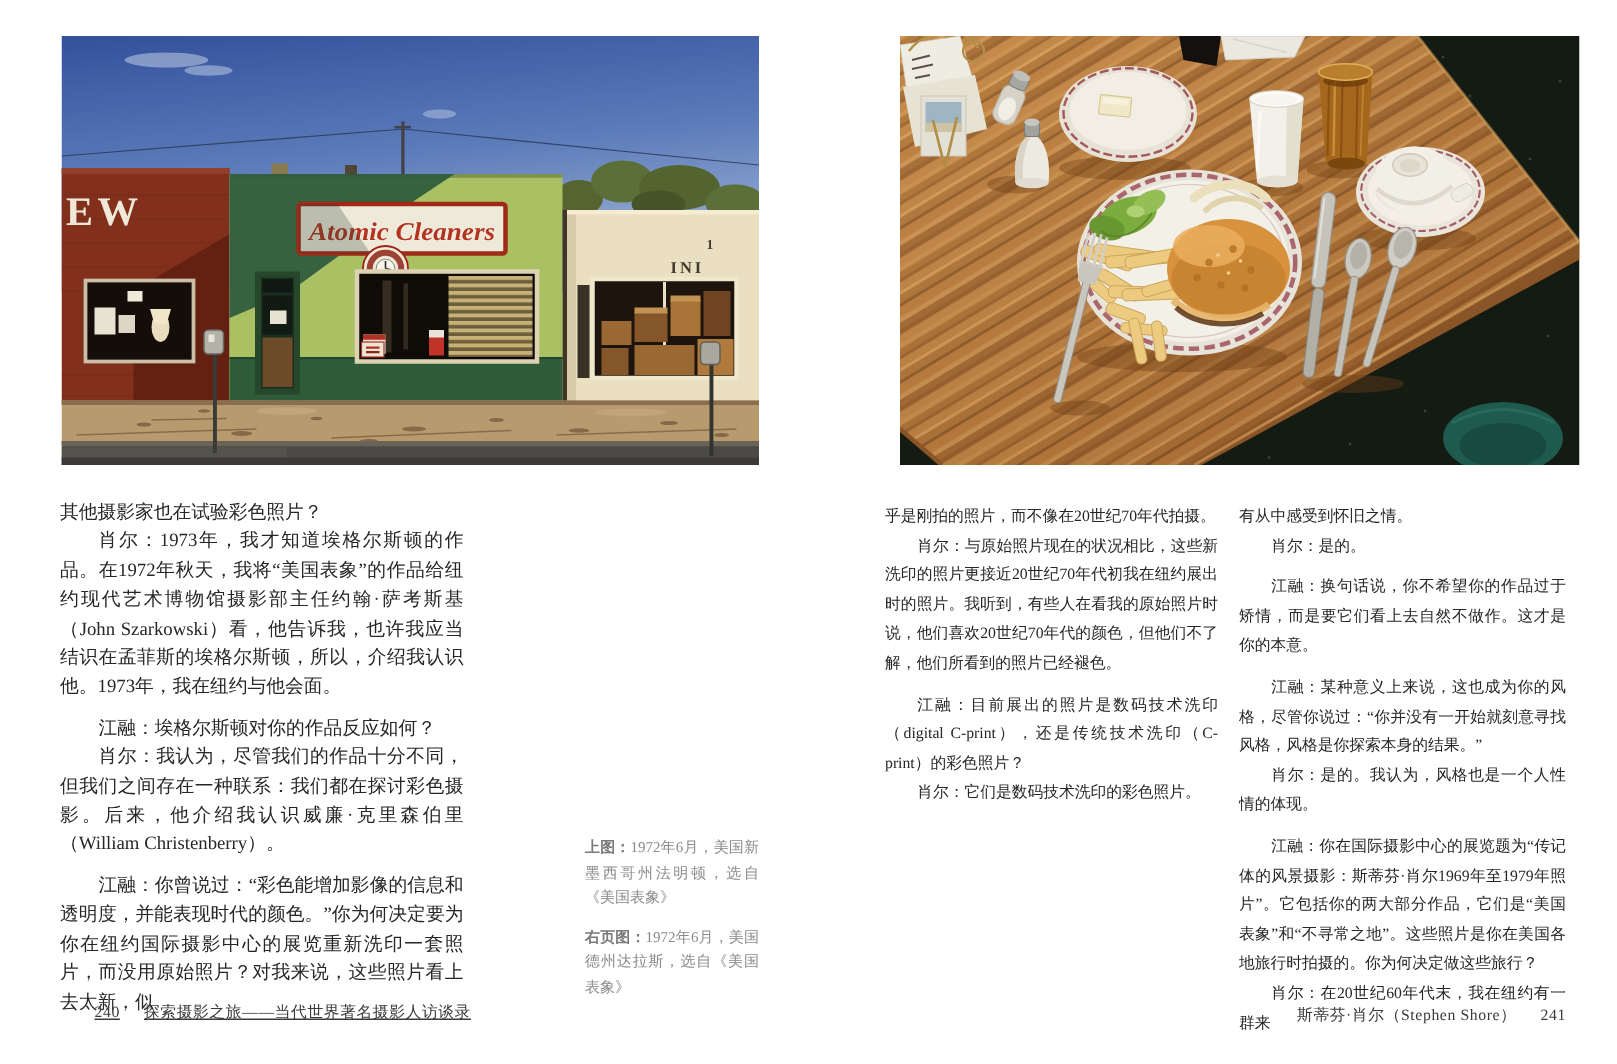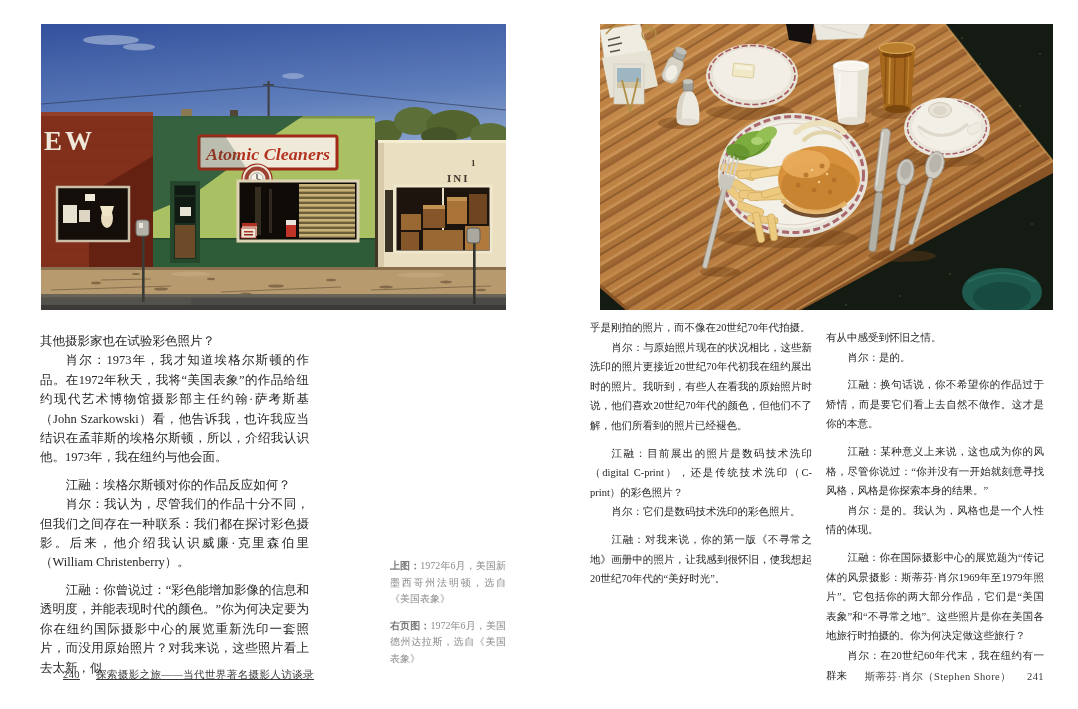--- a/index.html
+++ b/index.html
@@ -9,22 +9,22 @@
   .photo svg{display:block;}
   .photo-left{left:41px;top:24px;}
   .photo-right{left:600px;top:24px;}
 
   .textcol{position:absolute;text-align:justify;}
   .textcol p{margin:0;}
   .ind{text-indent:2.05em;}
   .gap{margin-top:8px !important;}
 
   .main-col{left:40px;top:332px;width:269px;font-size:12.5px;line-height:19.4px;}
-  .col-a{left:590px;top:318px;width:222px;font-size:10.5px;line-height:19.6px;}
-  .col-b{left:826px;top:328px;width:218px;font-size:10.5px;line-height:19.6px;}
+  .col-a{left:590px;top:335px;width:222px;font-size:10.5px;line-height:19.6px;}
+  .col-b{left:826px;top:335px;width:218px;font-size:10.5px;line-height:19.6px;}
 
   .captions{position:absolute;left:390px;top:556px;width:116px;font-size:10px;
             line-height:16.5px;color:#8b8b8b;text-align:justify;}
   .caption{margin:2px 0 10px 0;}
   .cap-label{font-weight:bold;color:#7a7a7a;}
 
   .folio{position:absolute;font-size:10.5px;color:#3a3a3a;letter-spacing:.4px;}
   .folio-left{left:63px;top:668px;text-decoration:underline;}
   .folio-left .num{margin-right:16px;}
   .folio-right{right:34px;top:670px;text-align:right;}
@@ -455,21 +455,20 @@
           <rect x="320.5" y="153" width="5" height="70" rx="2.5" fill="#c6c3ba" stroke="#8f8c83" stroke-width=".6"></rect>
         </g>
       </svg>
     </figure>
 
     <div class="textcol col-a">
       <p class="para">乎是刚拍的照片，而不像在20世纪70年代拍摄。</p>
       <p class="para ind">肖尔：与原始照片现在的状况相比，这些新洗印的照片更接近20世纪70年代初我在纽约展出时的照片。我听到，有些人在看我的原始照片时说，他们喜欢20世纪70年代的颜色，但他们不了解，他们所看到的照片已经褪色。</p>
       <p class="para ind gap">江融：目前展出的照片是数码技术洗印（digital C-print），还是传统技术洗印（C-print）的彩色照片？</p>
       <p class="para ind">肖尔：它们是数码技术洗印的彩色照片。</p>
-      <p class="para ind gap">江融：对我来说，你的第一版《不寻常之地》画册中的照片，让我感到很怀旧，使我想起20世纪70年代的“美好时光”。</p>
     </div>
 
     <div class="textcol col-b">
       <p class="para">有从中感受到怀旧之情。</p>
       <p class="para ind">肖尔：是的。</p>
       <p class="para ind gap">江融：换句话说，你不希望你的作品过于矫情，而是要它们看上去自然不做作。这才是你的本意。</p>
       <p class="para ind gap">江融：某种意义上来说，这也成为你的风格，尽管你说过：“你并没有一开始就刻意寻找风格，风格是你探索本身的结果。”</p>
       <p class="para ind">肖尔：是的。我认为，风格也是一个人性情的体现。</p>
       <p class="para ind gap">江融：你在国际摄影中心的展览题为“传记体的风景摄影：斯蒂芬·肖尔1969年至1979年照片”。它包括你的两大部分作品，它们是“美国表象”和“不寻常之地”。这些照片是你在美国各地旅行时拍摄的。你为何决定做这些旅行？</p>
       <p class="para ind">肖尔：在20世纪60年代末，我在纽约有一群来</p>

